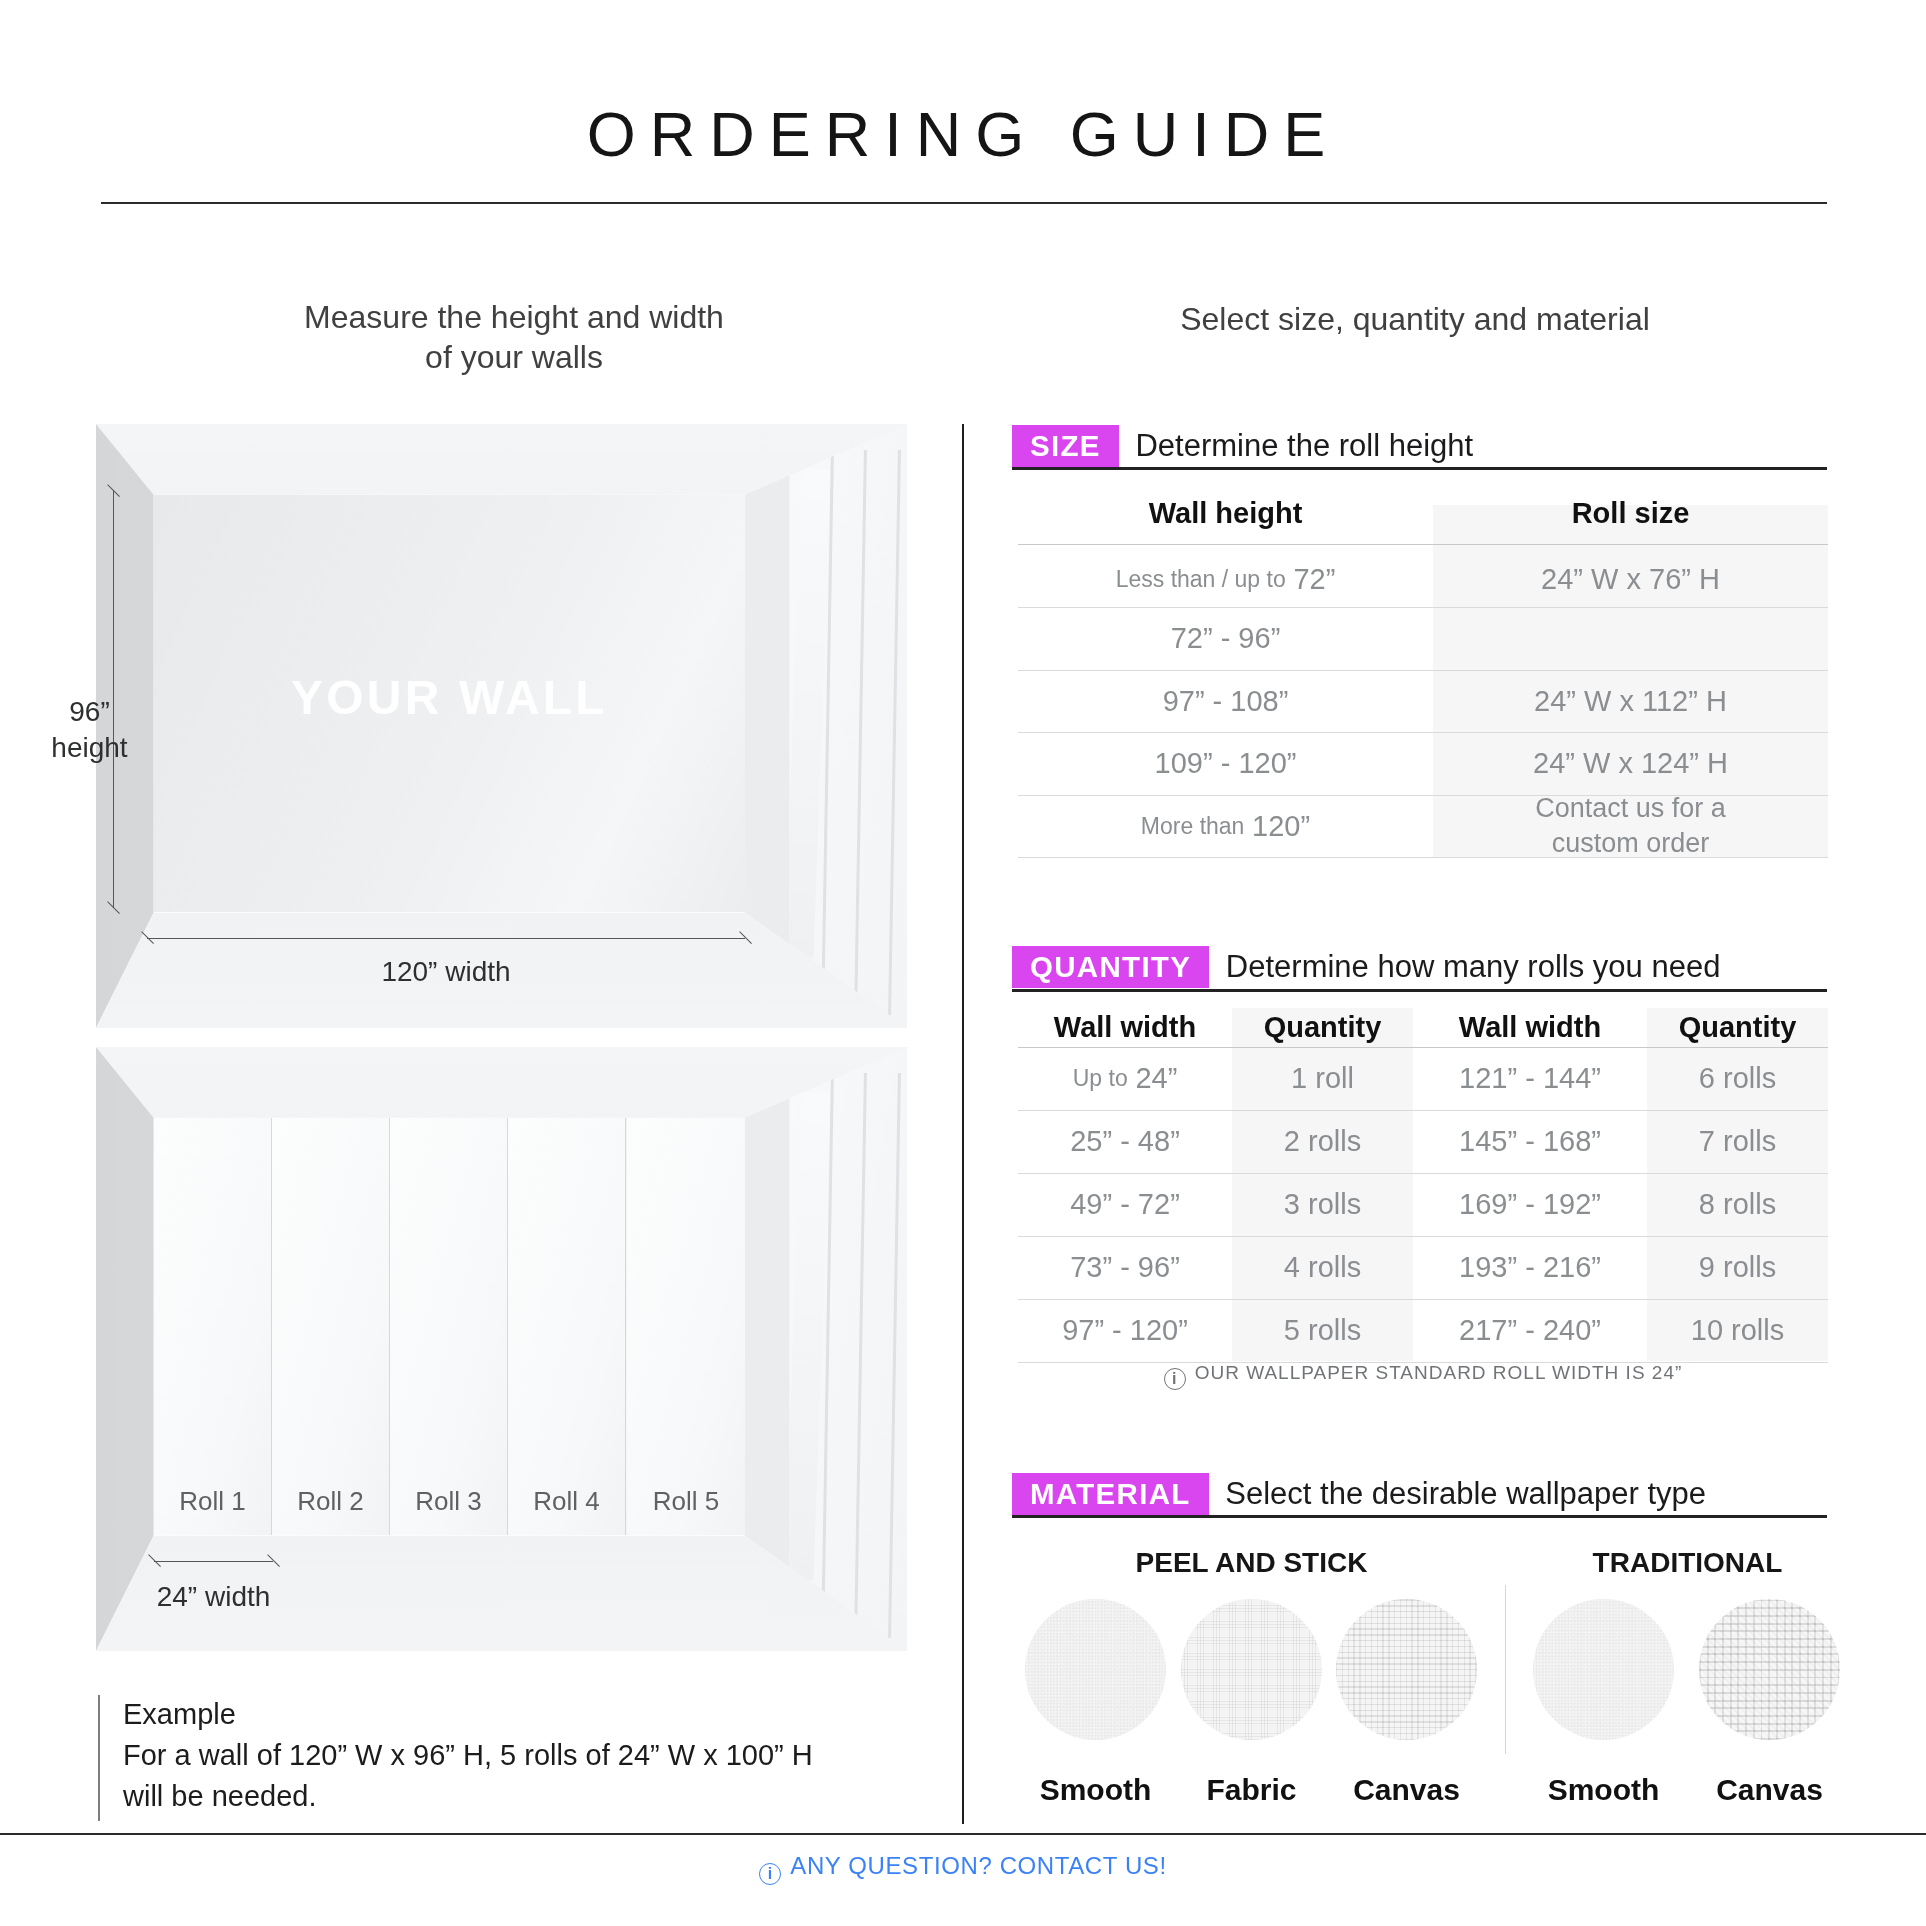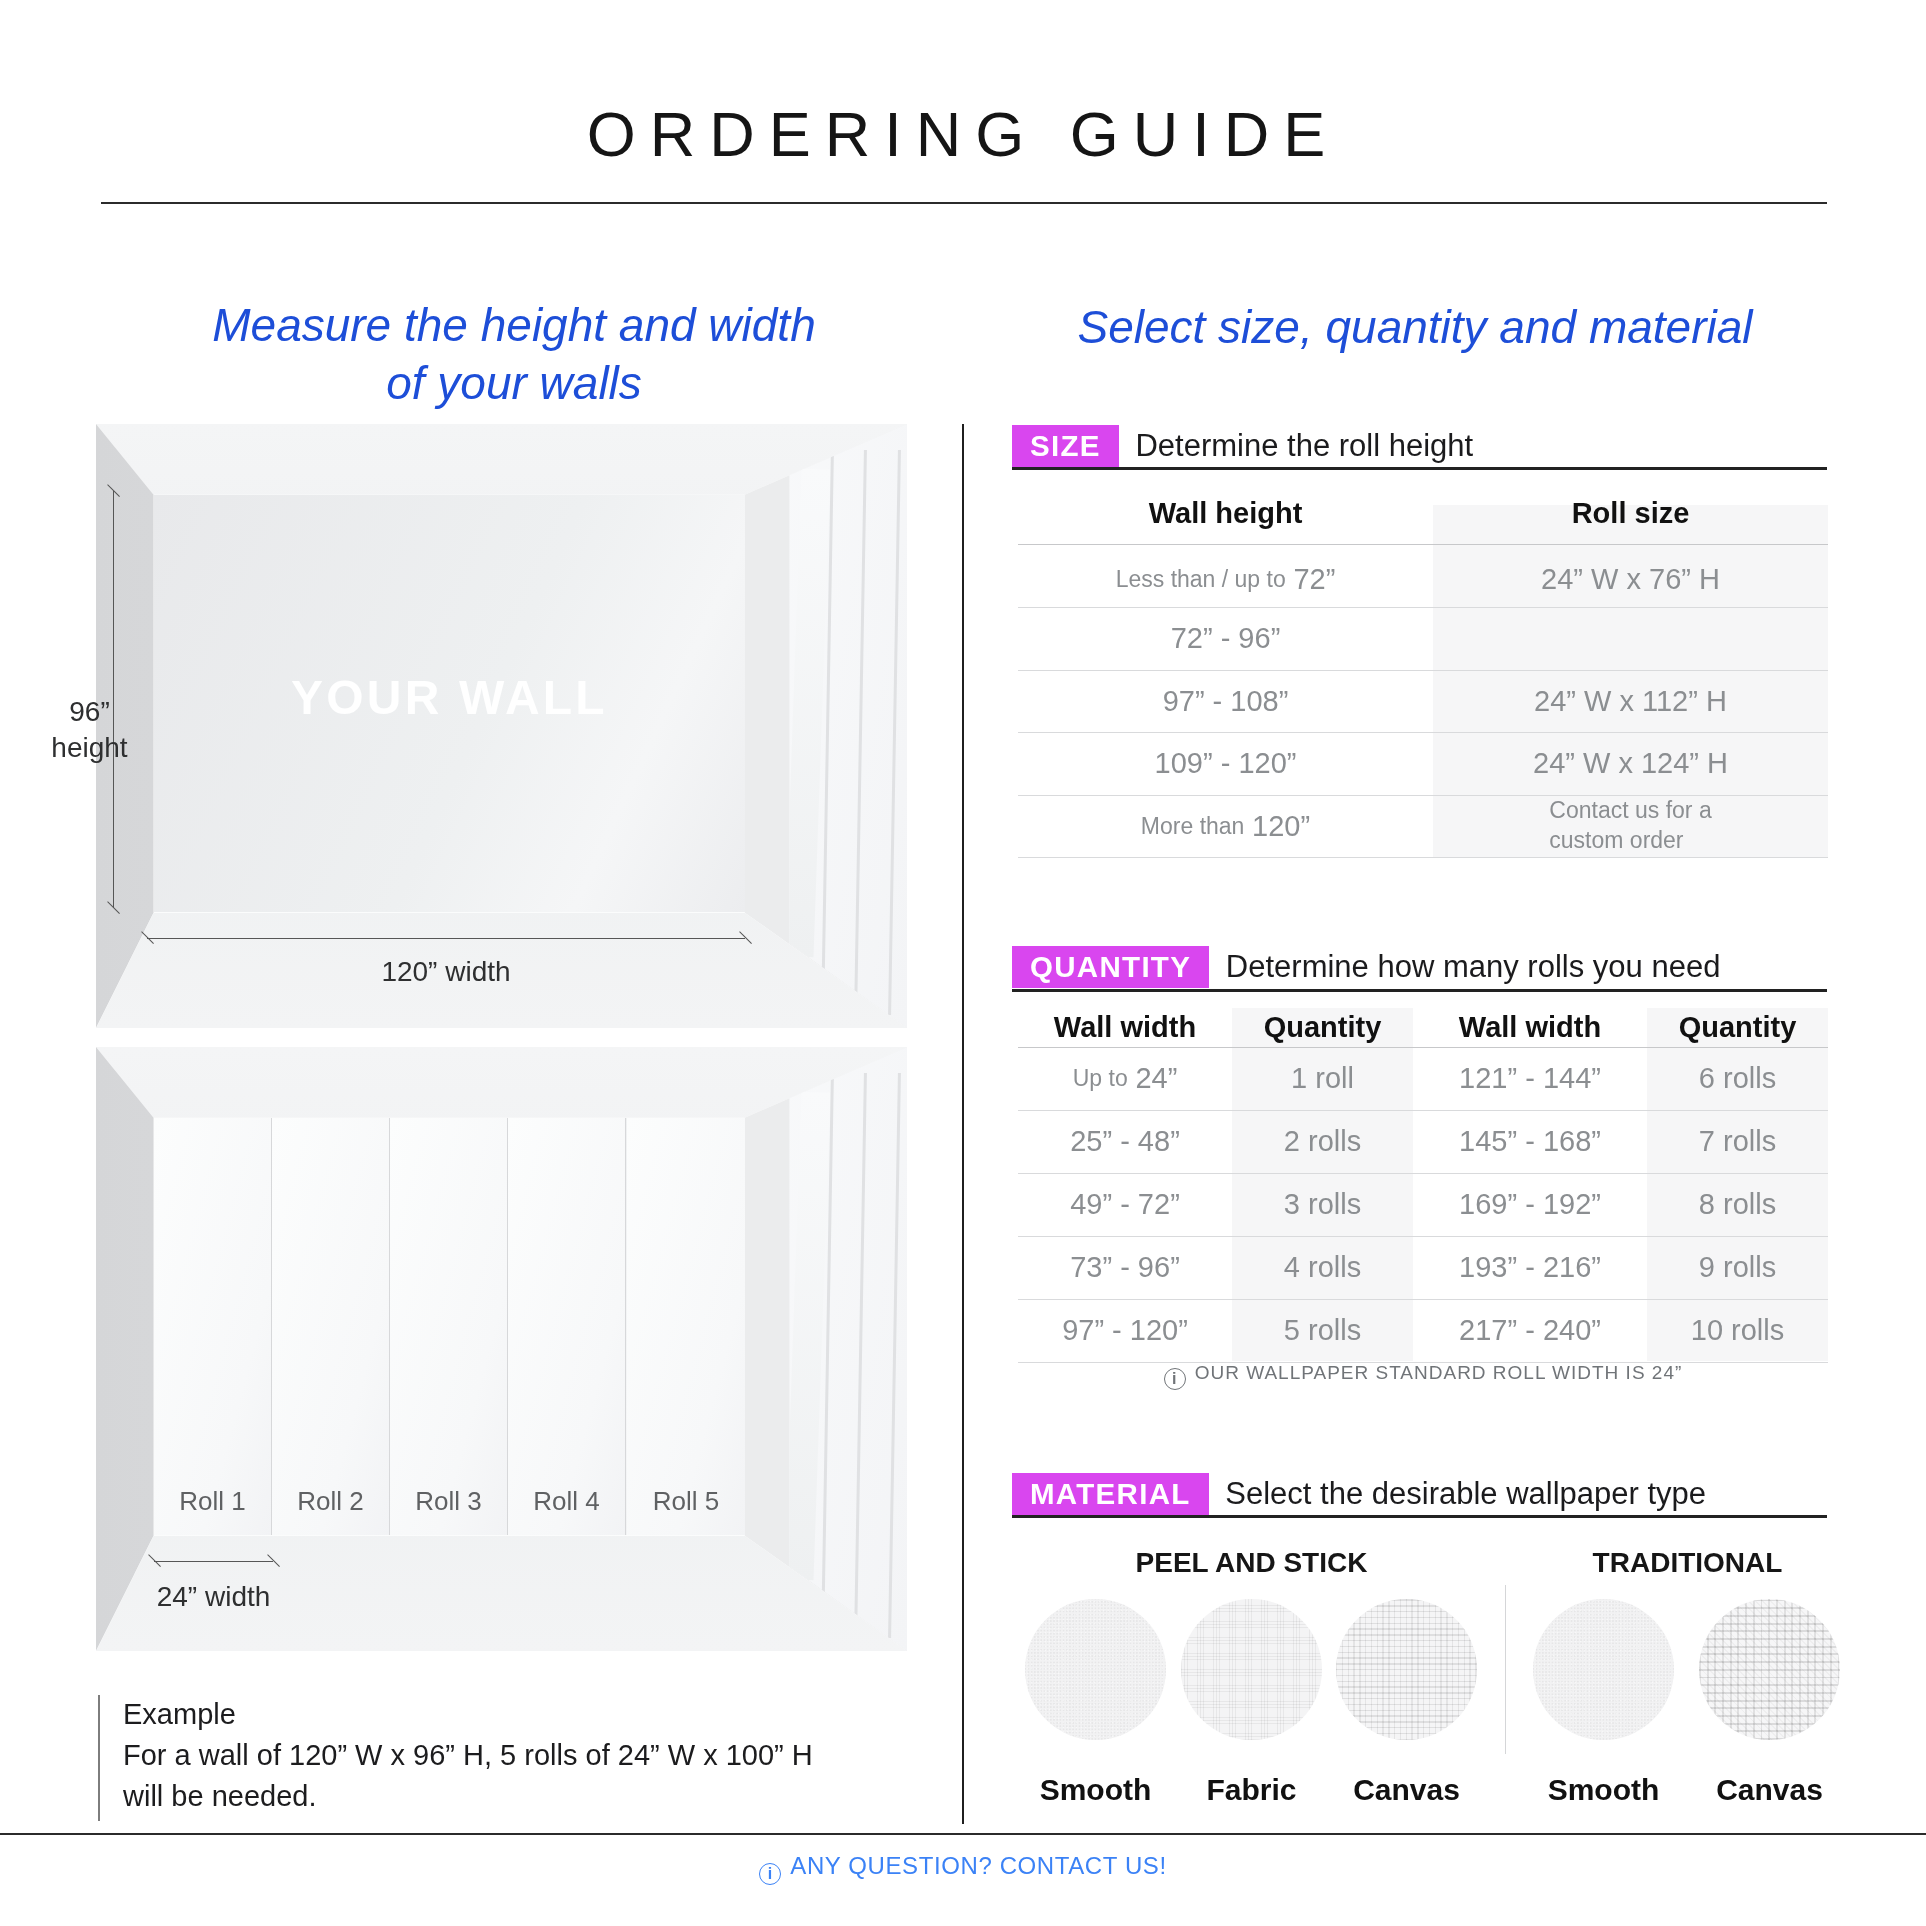--- a/index.html
+++ b/index.html
@@ -7,21 +7,21 @@
         font-family:"Liberation Sans",sans-serif;color:#1d1d1f;}
   .abs{position:absolute;}
   .center{text-align:center;}
   .preline{white-space:pre-line;}
 
   
   .title{left:0;width:1926px;top:98px;font-size:63px;font-weight:500;letter-spacing:14px;color:#151515;}
   .rule-dark{background:#2b2b2b;}
 
   
-  .col-heading{font-size:46px;line-height:1.25;font-weight:500;color:#1d4ed8;font-style:italic;}
+  .col-heading{font-size:32px;line-height:1.25;font-weight:500;color:#404040;}
 
   
   .room{width:811px;height:604px;}
   .room .ceiling{position:absolute;inset:0;background:linear-gradient(180deg,#f4f5f6,#e7e8ea);
       clip-path:polygon(0 0,100% 0,80% 11.7%,7.1% 11.7%);}
   .room .leftwall{position:absolute;inset:0;background:linear-gradient(90deg,#d5d6d8,#e3e4e6);
       clip-path:polygon(0 0,7.1% 11.7%,7.1% 80.9%,0 100%);}
   .room .rightwall{position:absolute;inset:0;background:#ebeced;
       clip-path:polygon(80% 11.7%,100% 0,100% 100%,80% 80.9%);}
   .room .window{position:absolute;inset:0;background:linear-gradient(100deg,#ffffff 0%,#fbfcfd 60%,#f3f4f6 100%);
@@ -61,21 +61,21 @@
       font-size:29px;font-weight:700;color:#111;top:6.4px;height:39px;}
   .tsep{position:absolute;height:1.3px;background:#d9dadc;left:0;width:810px;}
   .tsep.first{background:#c7c8ca;}
   .trow{position:absolute;left:0;width:810px;}
   .cell{position:absolute;top:0;bottom:0;display:flex;align-items:center;justify-content:center;
       font-size:29px;color:#8b8e91;}
   .pfx{font-size:23px;margin-right:7.7px;}
   .pfx:empty{display:none;margin:0;}
   .sz-c0{left:0;width:415px;} .sz-c1{left:415px;width:395px;}
   .q-c0{left:0;width:214px;} .q-c1{left:214px;width:181px;} .q-c2{left:395px;width:234px;} .q-c3{left:629px;width:181px;}
-  .small-multiline{font-size:23px;line-height:1.3;white-space:pre-line;}
+  .small-multiline{font-size:27px;line-height:1.3;text-align:center;white-space:pre-line;}
 
   .note-line{font-size:19px;letter-spacing:1px;color:#707478;}
   .icon-info{display:inline-block;width:22px;height:22px;border:1.9px solid currentColor;border-radius:50%;
       text-align:center;line-height:20.5px;font-size:16px;font-style:normal;vertical-align:-5.1px;margin-right:9px;
       box-sizing:border-box;font-weight:600;}
 
   
   .mat-group-label{font-size:28px;font-weight:600;color:#161616;}
   .swatch{position:absolute;top:1599px;width:141px;height:141px;border-radius:50%;}
   .tex-smooth{background-color:#f2f2f3;

